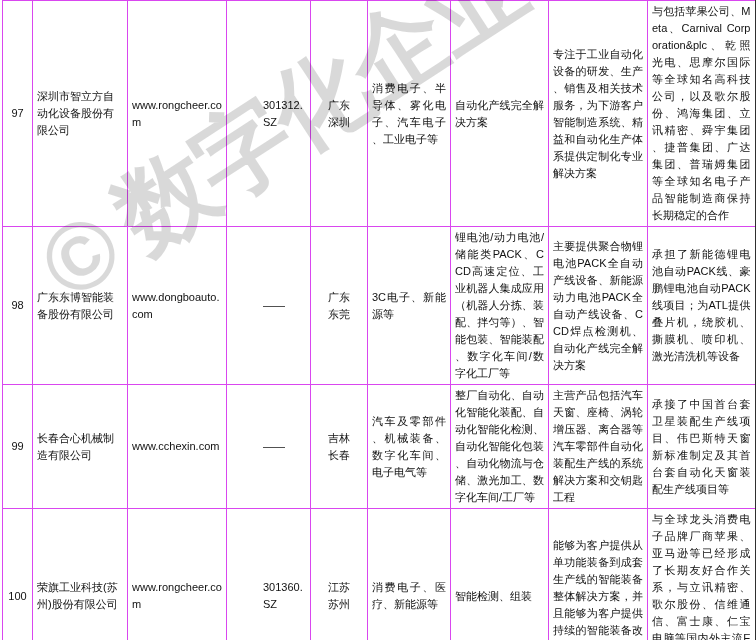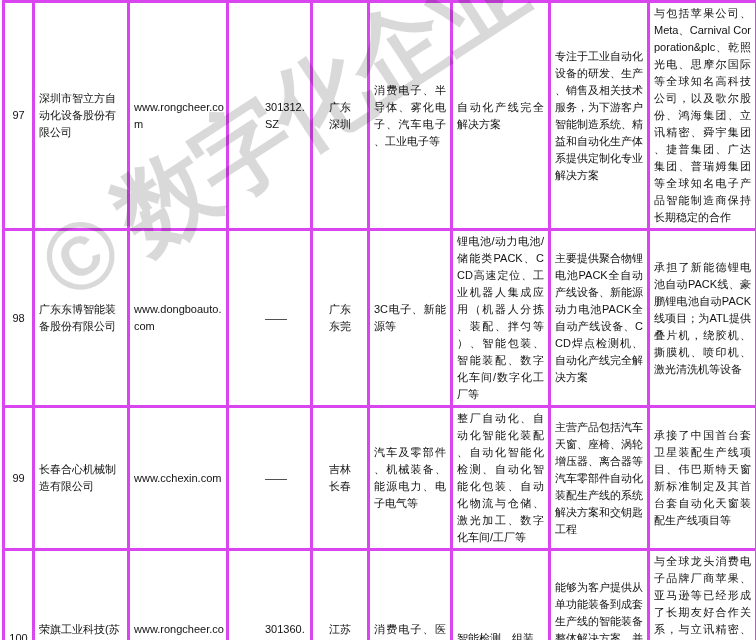--- a/index.html
+++ b/index.html
@@ -12,21 +12,21 @@
   }
   .page{position:absolute;left:0;top:0;width:756px;height:640px;}
   table.grid{
     position:absolute;left:2px;top:0;
     border-collapse:collapse;
     table-layout:fixed;
     width:753px;
   }
   table.grid{border:1px solid #2f2f2f;border-right-width:2px;border-bottom-width:2px;}
   td{
-    border:3px solid #d946ef;
+    border:1px solid #d946ef;
     vertical-align:middle;
     padding:2px 4px;
     font-size:11px;
     line-height:17px;
     color:#111111;
     word-break:break-all;
     line-break:anywhere;
     background:transparent;
   }
   tr.r97{height:206px;}
@@ -92,21 +92,21 @@
         <td class="c-biz">锂电池/动力电池/储能类PACK、CCD高速定位、工业机器人集成应用（机器人分拣、装配、拌匀等）、智能包装、智能装配、数字化车间/数字化工厂等</td>
         <td class="c-desc">主要提供聚合物锂电池PACK全自动产线设备、新能源动力电池PACK全自动产线设备、CCD焊点检测机、自动化产线完全解决方案</td>
         <td class="c-part">承担了新能德锂电池自动PACK线、豪鹏锂电池自动PACK线项目；为ATL提供叠片机，绕胶机、撕膜机、喷印机、激光清洗机等设备</td>
       </tr>
       <tr class="r99">
         <td class="c-no">99</td>
         <td class="c-company">长春合心机械制造有限公司</td>
         <td class="c-web">www.cchexin.com</td>
         <td class="c-stock">——</td>
         <td class="c-loc">吉林长春</td>
-        <td class="c-ind">汽车及零部件、机械装备、能源电力、电子电气等</td>
+        <td class="c-ind">汽车及零部件、机械装备、数字化车间、电子电气等</td>
         <td class="c-biz">整厂自动化、自动化智能化装配、自动化智能化检测、自动化智能化包装、自动化物流与仓储、激光加工、数字化车间/工厂等</td>
         <td class="c-desc">主营产品包括汽车天窗、座椅、涡轮增压器、离合器等汽车零部件自动化装配生产线的系统解决方案和交钥匙工程</td>
         <td class="c-part">承接了中国首台套卫星装配生产线项目、伟巴斯特天窗新标准制定及其首台套自动化天窗装配生产线项目等</td>
       </tr>
       <tr class="r100">
         <td class="c-no">100</td>
         <td class="c-company">荣旗工业科技(苏州)股份有限公司</td>
         <td class="c-web">www.rongcheer.com</td>
         <td class="c-stock">301360.SZ</td>
         <td class="c-loc">江苏苏州</td>

